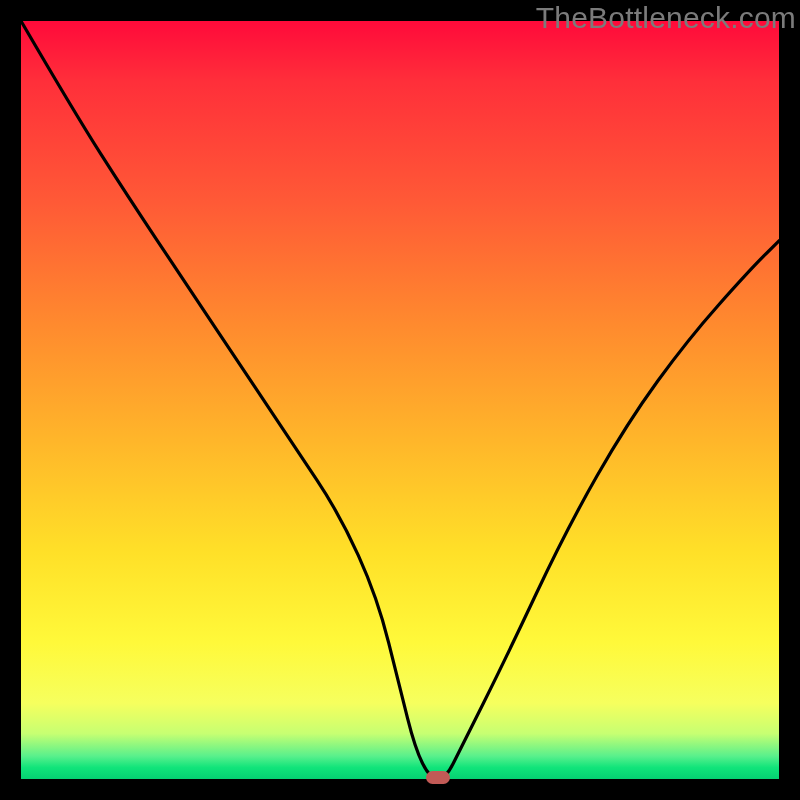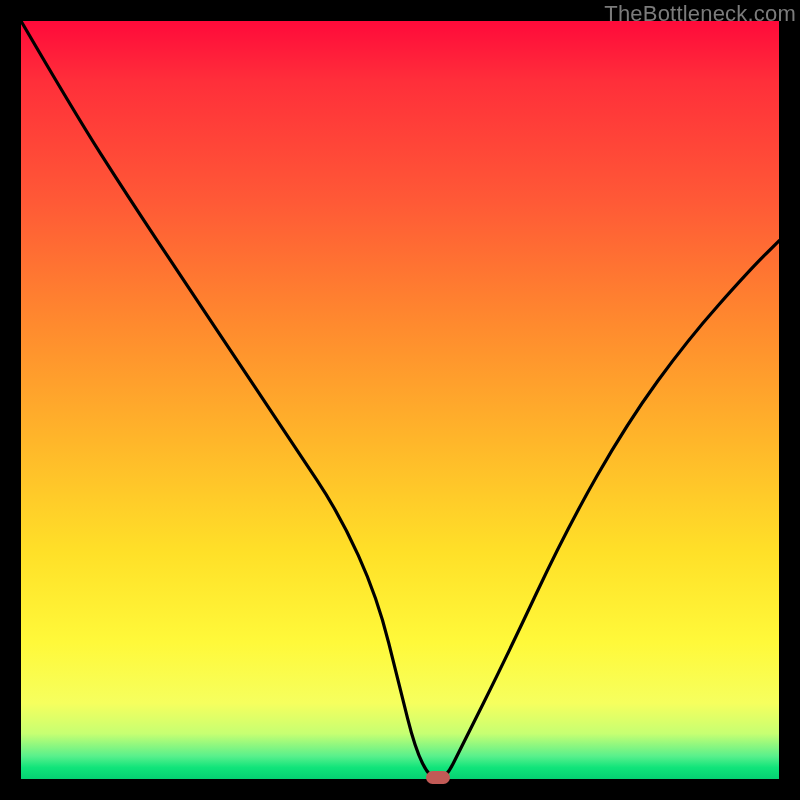--- a/index.html
+++ b/index.html
@@ -38,21 +38,21 @@
       #58f08c 97%,
       #10e47a 98.5%,
       #05d072 100%
     );
   }
   .watermark {
     position: absolute;
     top: 1px;
     right: 4px;
     color: #7b7b7b;
-    font-size: 22px;
+    font-size: 30px;
     font-weight: 500;
     font-family: Arial, sans-serif;
     letter-spacing: 0.2px;
     user-select: none;
   }
   .marker {
     position: absolute;
     width: 24px;
     height: 13px;
     background: #c25a56;

